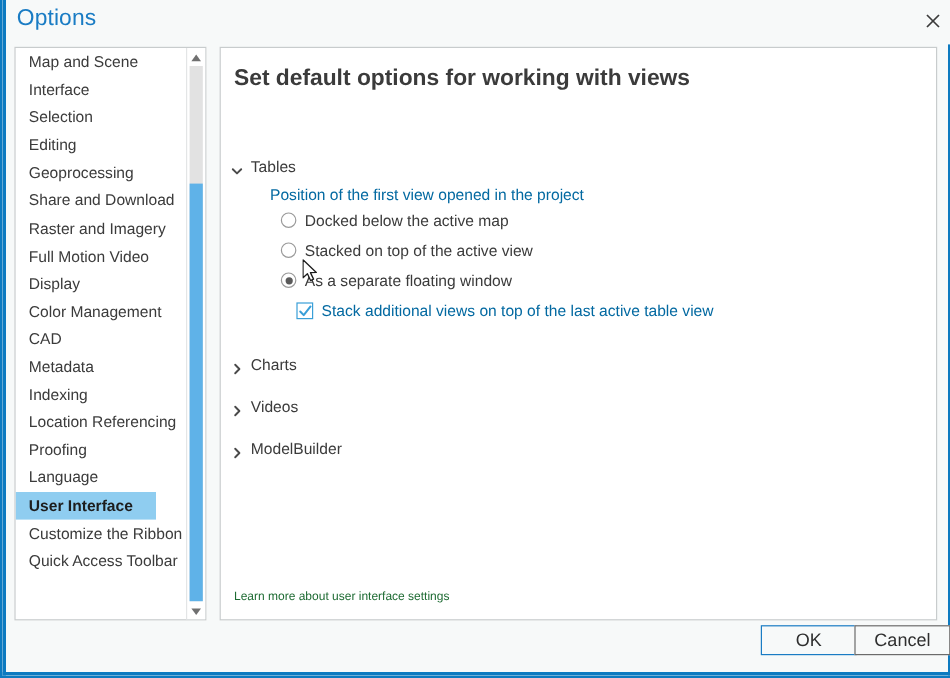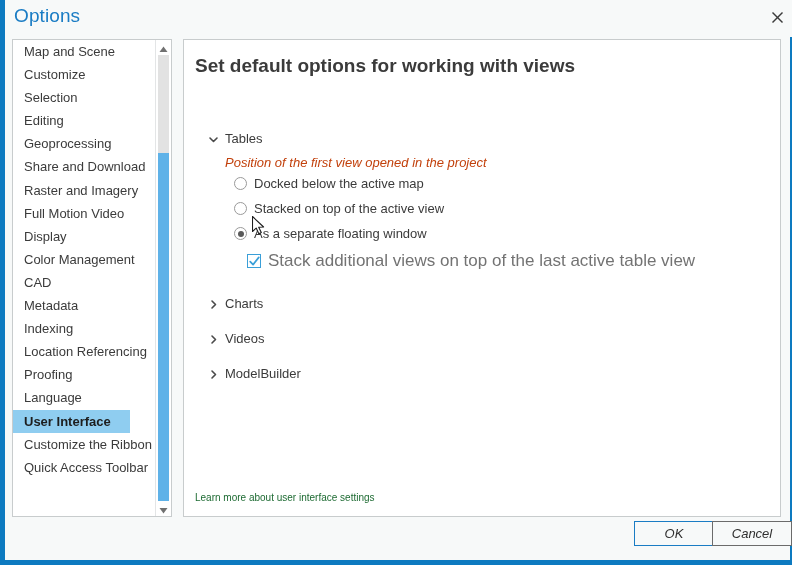--- a/index.html
+++ b/index.html
@@ -135,45 +135,44 @@
     left: 11px; top: 15px;
     font-size: 19px;
     font-weight: bold;
     color: #3b3b3b;
     white-space: nowrap;
   }
 
   
   .group {
     position: absolute;
-    left: 24px;
+    left: 8px;
     cursor: default;
     display: flex;
-    align-items: flex-start;
+    align-items: flex-end;
     gap: 6px;
   }
   .group .chev { width: 11px; height: 11px; display: block; }
   .group .glabel {
     font-size: 13px;
     color: #3b3b3b;
     white-space: nowrap;
   }
   #group-tables { top: 91px; }
   #group-charts { top: 256px; }
   #group-videos { top: 291px; }
   #group-modelbuilder { top: 326px; }
 
   
   #position-label {
     position: absolute;
     left: 41px; top: 115px;
     font-size: 13px;
-    color: #c2410c;
-    white-space: nowrap;
-    font-style: italic;
+    color: #0369a1;
+    white-space: nowrap;
   }
   .radio-row {
     position: absolute;
     left: 50px;
     display: flex;
     align-items: center;
     gap: 7px;
     cursor: default;
   }
   #radio-0 { top: 136px; }
@@ -211,22 +210,22 @@
   }
   .check-mark {
     width: 14px; height: 14px;
     border: 1px solid #3a9fd8;
     background: #ffffff;
     position: relative;
     flex: 0 0 auto;
   }
   .check-mark svg { position: absolute; left: 1px; top: 1px; }
   .check-label {
-    font-size: 17px;
-    color: #737373;
+    font-size: 13px;
+    color: #0369a1;
     white-space: nowrap;
   }
 
   
   #cursor {
     position: absolute;
     left: 250px; top: 216px;
     width: 16px; height: 22px;
     pointer-events: none;
   }
@@ -246,25 +245,24 @@
   #footer {
     position: absolute;
     left: 0; bottom: 3px;
     width: 792px; height: 45px;
   }
   .dlg-btn {
     position: absolute;
     top: 6px;
     width: 80px; height: 25px;
     background: #f7f9f9;
-    font-size: 13px;
+    font-size: 15px;
     color: #2f2f2f;
     display: flex; align-items: center; justify-content: center;
     cursor: default;
-    font-style: italic;
   }
   #ok-button { left: 632px; border: 1px solid #1a7cc4; }
   #cancel-button { left: 710px; border: 1px solid #6b6b6b; }
 </style>
 </head>
 <body>
 
 <div id="dialog">
 
   <div id="left-edge"></div>
@@ -279,21 +277,21 @@
           <line x1="1.5" y1="1.5" x2="11.5" y2="11.5" stroke="#3b3b3b" stroke-width="1.4"></line>
           <line x1="11.5" y1="1.5" x2="1.5" y2="11.5" stroke="#3b3b3b" stroke-width="1.4"></line>
         </svg>
       </span>
     </div>
   </div>
 
   <div id="sidebar">
     <div id="sidebar-list">
         <div class="side-item">Map and Scene</div>
-        <div class="side-item">Customize</div>
+        <div class="side-item">Interface</div>
         <div class="side-item">Selection</div>
         <div class="side-item">Editing</div>
         <div class="side-item">Geoprocessing</div>
         <div class="side-item">Share and Download</div>
         <div class="side-item">Raster and Imagery</div>
         <div class="side-item">Full Motion Video</div>
         <div class="side-item">Display</div>
         <div class="side-item">Color Management</div>
         <div class="side-item">CAD</div>
         <div class="side-item">Metadata</div>

